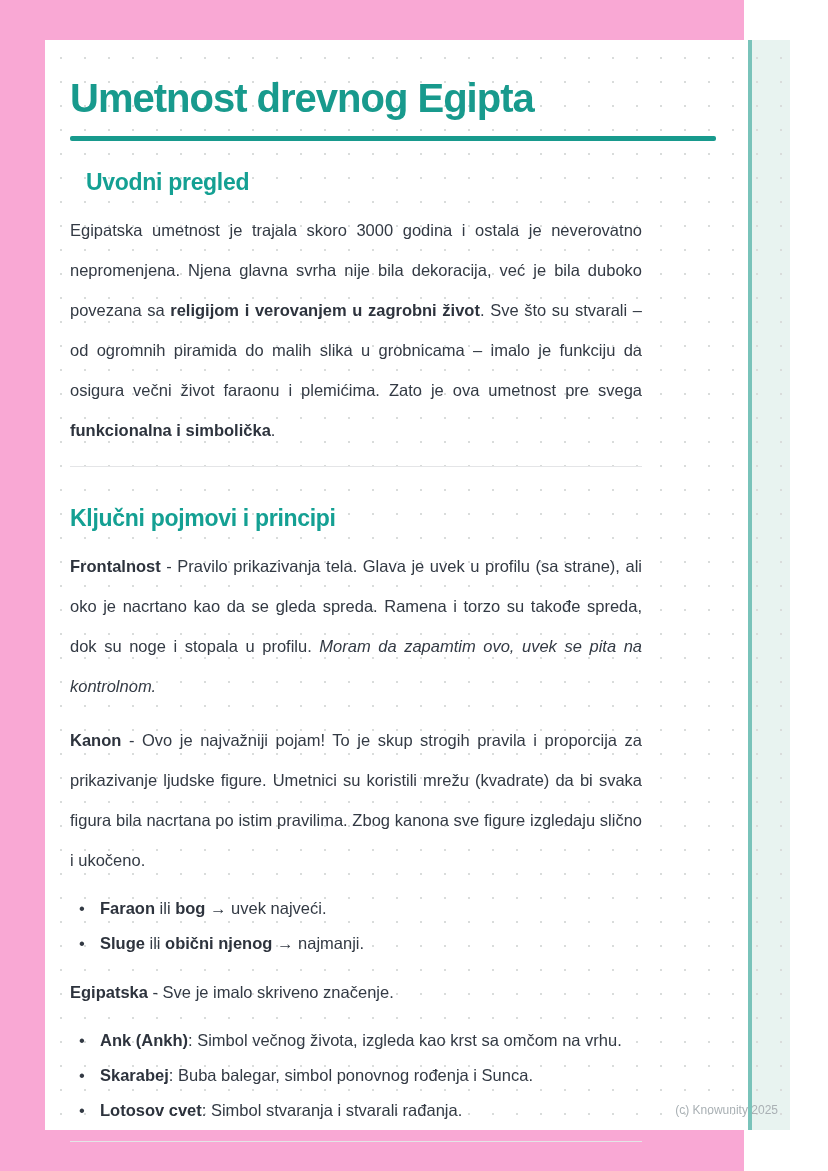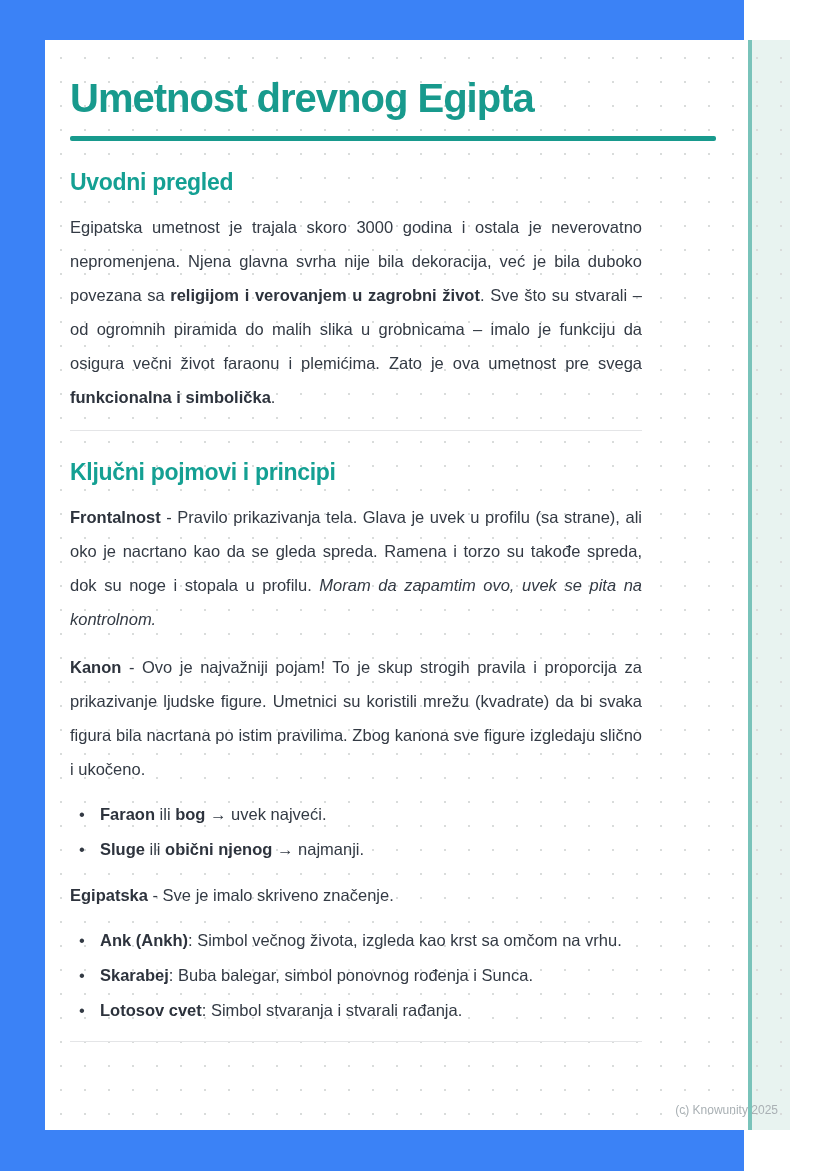--- a/index.html
+++ b/index.html
@@ -2,21 +2,21 @@
 <html style="--accent: #189a8d; --accent-bright: #14a093; --text: #333a44; --text-strong: #2d333d; --muted: #a9b0b4; --divider: #e4e5e7; --dot: #d9dcdb; --stripe-line: #79c3ba; --stripe-fill: #e8f3f0;"><head>
 <meta charset="utf-8">
 <style>
   * { margin: 0; padding: 0; box-sizing: border-box; }
   html, body {
     width: 828px; height: 1171px;
     background: #ffffff;
     overflow: hidden;
     font-family: "Liberation Sans", "DejaVu Sans", sans-serif;
   }
-  .canvas { position: relative; width: 744px; height: 1171px; background: #3b82f6; }
+  .canvas { position: relative; width: 744px; height: 1171px; background: #f9a8d4; }
 
   .sheet {
     position: absolute;
     left: 45px; top: 40px;
     width: 745px; height: 1090px;
     background-color: #ffffff;
     background-image:
       radial-gradient(circle, var(--dot, #d9dcdb) 1.3px, transparent 1.45px),
       linear-gradient(to right,
         transparent 0px, transparent 703px,
@@ -42,33 +42,33 @@
   .title-rule {
     margin-top: 14px;
     width: 646px; height: 5px;
     background: var(--accent, #189a8d);
     border-radius: 2px;
   }
 
   .col { width: 572px; }
 
   .section-heading {
-    margin-top: 28px;
+    margin-top: 38px;
     font-size: 23px;
     line-height: 27px;
     font-weight: bold;
     letter-spacing: -0.3px;
     color: var(--accent-bright, #14a093);
   }
-  .col > .section-heading:first-child { margin-top: 28px; }
+  .col > .section-heading:first-child { margin-top: 28px; margin-left: 16px; }
 
   .para {
     margin-top: 14px;
     font-size: 16.5px;
-    line-height: 34px;
+    line-height: 40px;
     text-align: justify;
     color: var(--text, #333a44);
   }
   .para .b, .bullet-list .b { font-weight: bold; color: var(--text-strong, #2d333d); }
   .para .i { font-style: italic; }
 
   .divider {
     border: none;
     border-top: 1px solid var(--divider, #e4e5e7);
     margin-top: 16px;

